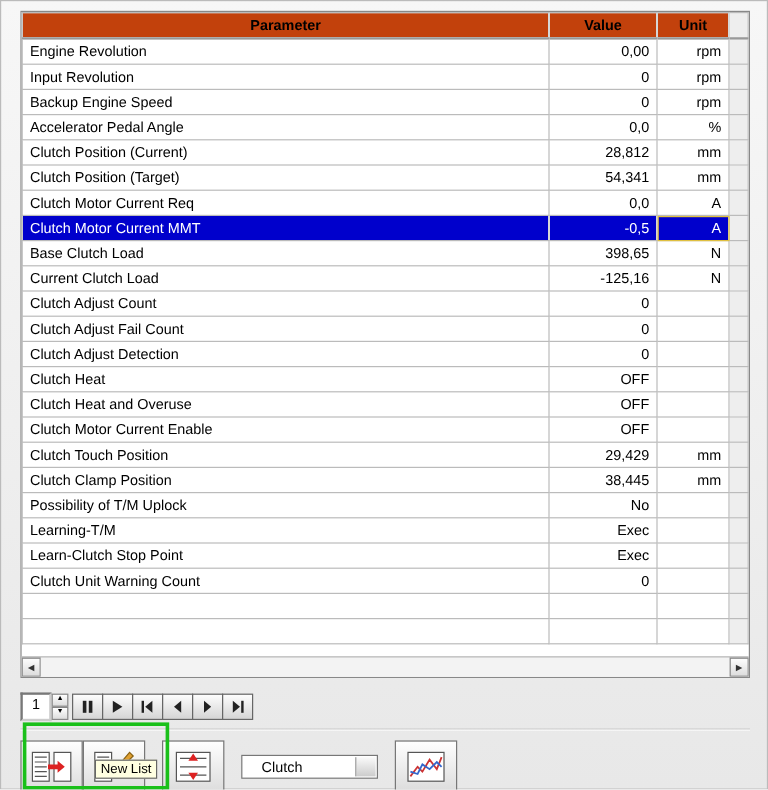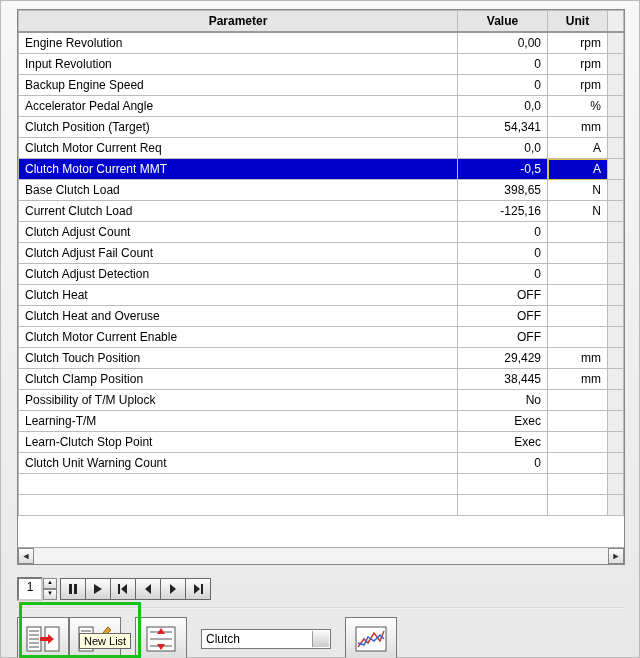--- a/index.html
+++ b/index.html
@@ -1,20 +1,20 @@
 <!DOCTYPE html>
 <html><head>
 <meta charset="utf-8">
 <style>
 html,body{margin:0;padding:0;font-family:Tahoma,Arial,sans-serif;font-size:12px;background:#fff}
 .app{width:640px;height:658px;box-sizing:border-box;background:linear-gradient(#f7f7f7,#e8e8e8);border:1px solid #bbb;position:relative}
 .tablewrap{position:absolute;left:16px;top:8px;right:14px;height:556px;background:#fff;border:1px solid #888;box-sizing:border-box;overflow:hidden}
 table{border-collapse:collapse;width:100%;table-layout:fixed}
 th,td{border:1px solid #bbb;padding:1px 6px;height:18px;line-height:18px;box-sizing:border-box;white-space:nowrap;overflow:hidden}
-th{background:#e5e5e5;font-weight:bold;text-align:center;border-bottom:2px solid #999}
+th{background:#c2410c;font-weight:bold;text-align:center;border-bottom:2px solid #999}
 col.param{width:auto}
 col.value{width:90px}
 col.unit{width:60px}
 col.scroll{width:16px}
 td.value,td.unit{text-align:right}
 th.scroll{background:#eee;border-left:1px solid #aaa}
 tr.selected td{background:#0000cc;color:#fff}
 tr.selected td.unit{outline:1px solid #e0c040;outline-offset:-1px}
 .hscroll{position:absolute;left:0;right:0;bottom:0;height:16px;background:#eee;border-top:1px solid #aaa;display:flex}
 .hscroll .btn{width:16px;height:16px;border:1px solid #888;background:linear-gradient(#fdfdfd,#ddd);box-sizing:border-box;display:flex;align-items:center;justify-content:center;font-size:9px;color:#333}
@@ -22,21 +22,21 @@
 .controls{position:absolute;left:16px;top:576px;right:14px;height:72px}
 .transport{display:flex;align-items:center;gap:0}
 .spin{width:22px;height:20px;border:2px inset #ccc;background:#fff;text-align:center;line-height:16px;margin-right:0}
 .spinbtns{display:inline-flex;flex-direction:column;margin-right:4px}
 .spinbtns div{width:12px;height:9px;border:1px solid #888;background:linear-gradient(#fff,#ddd);font-size:6px;line-height:7px;text-align:center}
 .tbtn{width:24px;height:20px;border:1px solid #666;background:linear-gradient(#fdfdfd,#d5d5d5);display:flex;align-items:center;justify-content:center;margin-left:-1px}
 .tbtn svg{width:12px;height:12px}
 .divider{height:2px;background:linear-gradient(#ccc,#fff);margin:6px 0 8px}
 .toolbar{display:flex;align-items:center;gap:14px}
 .bigbtn{width:50px;height:42px;border:1px solid #777;background:linear-gradient(#fefefe,#dcdcdc);display:flex;align-items:center;justify-content:center;position:relative}
-.combo{width:130px;height:20px;border:1px solid #777;background:#fff;display:flex;align-items:center;padding:0 4px;box-sizing:border-box;position:relative}
+.combo{width:114px;height:20px;border:1px solid #777;background:#fff;display:flex;align-items:center;padding:0 16px;box-sizing:border-box;position:relative}
 .combo::after{content:"";position:absolute;right:1px;top:1px;width:16px;height:16px;background:linear-gradient(#fafafa,#ccc);border-left:1px solid #999}
 .combo .arrow{position:absolute;right:4px;top:6px;width:0;height:0;border-left:4px solid transparent;border-right:4px solid transparent;border-top:5px solid #333}
 .highlight{position:absolute;border:3px solid #1ac01a;pointer-events:none}
 .tooltip{position:absolute;background:#ffffe1;border:1px solid #666;padding:1px 4px;font-size:11px}
 .pair{display:flex;gap:0}
 svg{display:block}
 </style>
 </head>
 <body>
 
@@ -76,20 +76,26 @@
             <td class="unit">rpm</td>
             <td style="background: rgb(238, 238, 238);"></td>
           </tr>
           <tr>
             <td>Accelerator Pedal Angle</td>
             <td class="value">0,0</td>
             <td class="unit">%</td>
             <td style="background: rgb(238, 238, 238);"></td>
           </tr>
           <tr>
+            <td>Clutch Position (Current)</td>
+            <td class="value">28,812</td>
+            <td class="unit">mm</td>
+            <td style="background: rgb(238, 238, 238);"></td>
+          </tr>
+          <tr>
             <td>Clutch Position (Target)</td>
             <td class="value">54,341</td>
             <td class="unit">mm</td>
             <td style="background: rgb(238, 238, 238);"></td>
           </tr>
           <tr>
             <td>Clutch Motor Current Req</td>
             <td class="value">0,0</td>
             <td class="unit">A</td>
             <td style="background: rgb(238, 238, 238);"></td>

